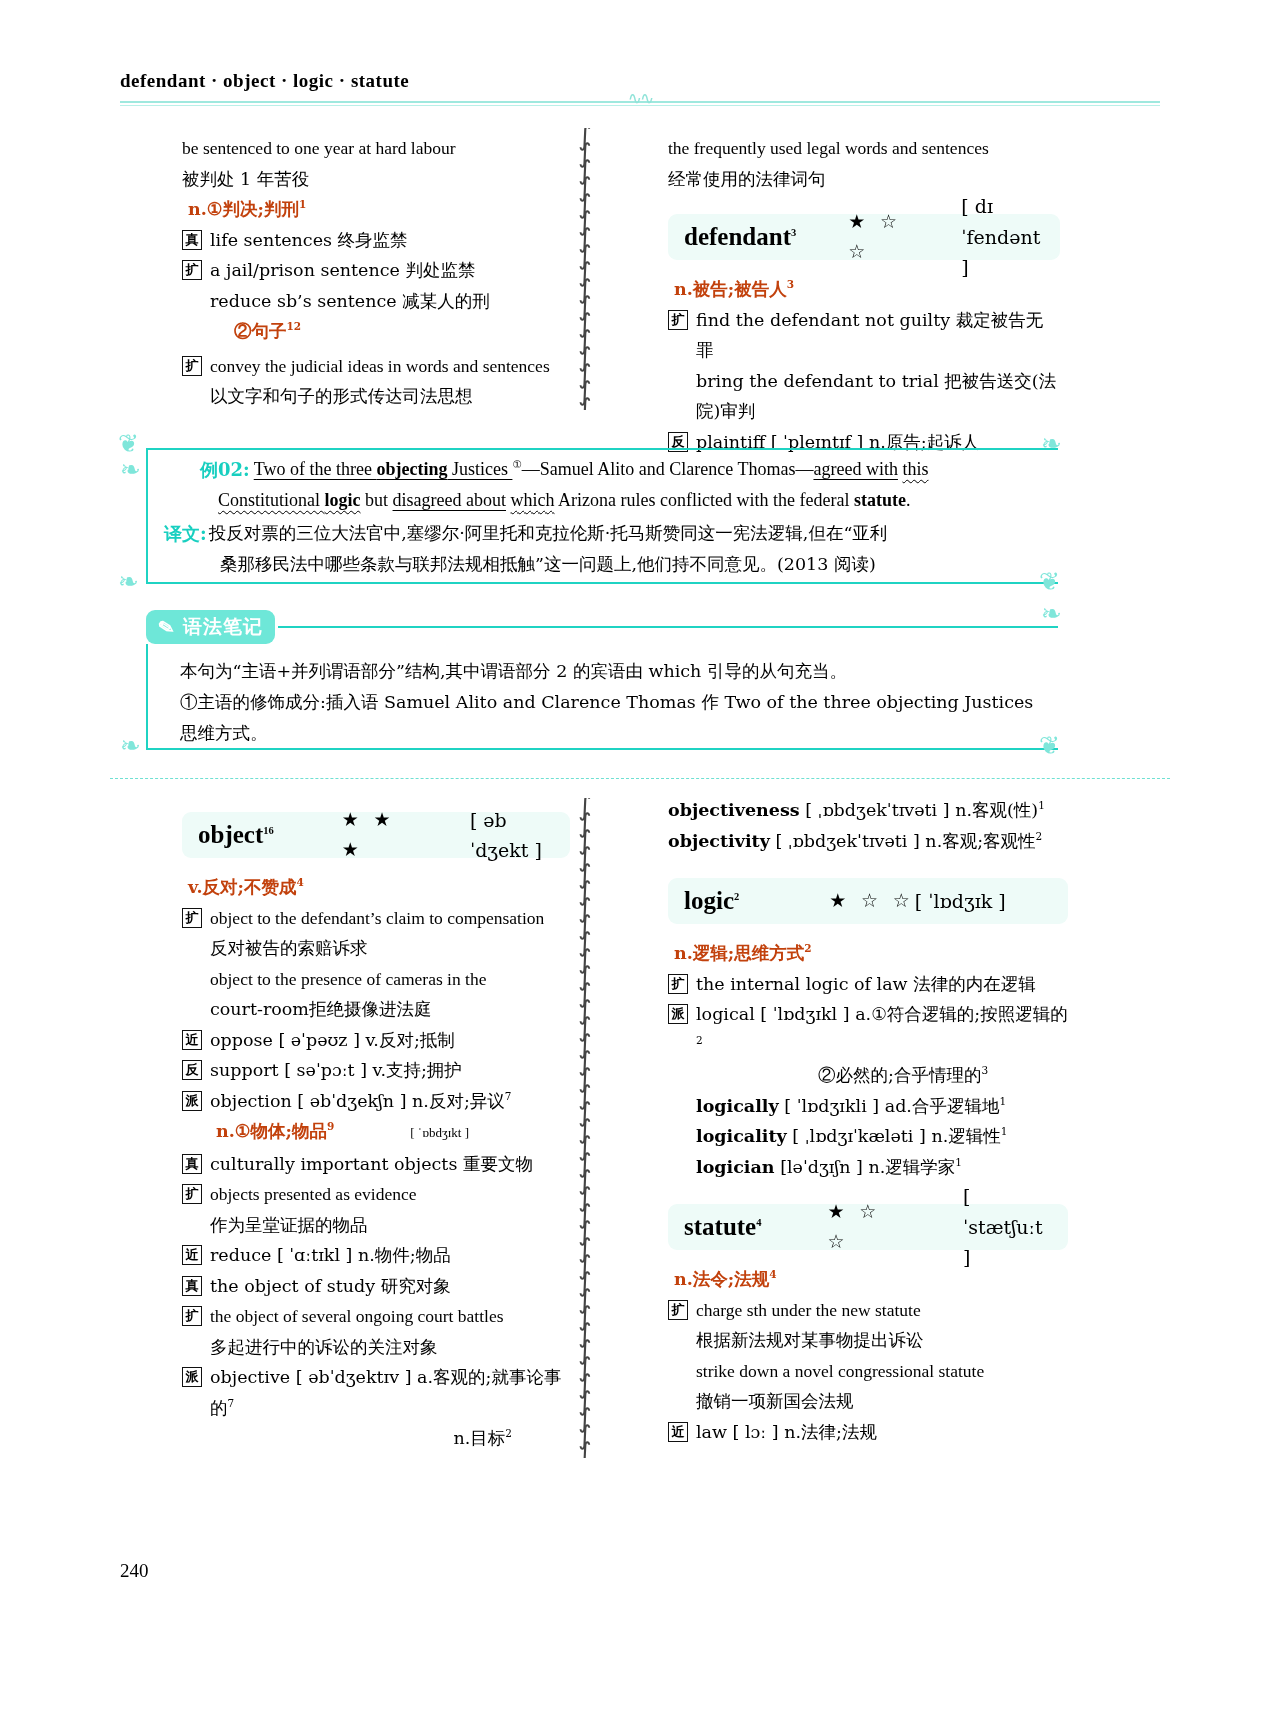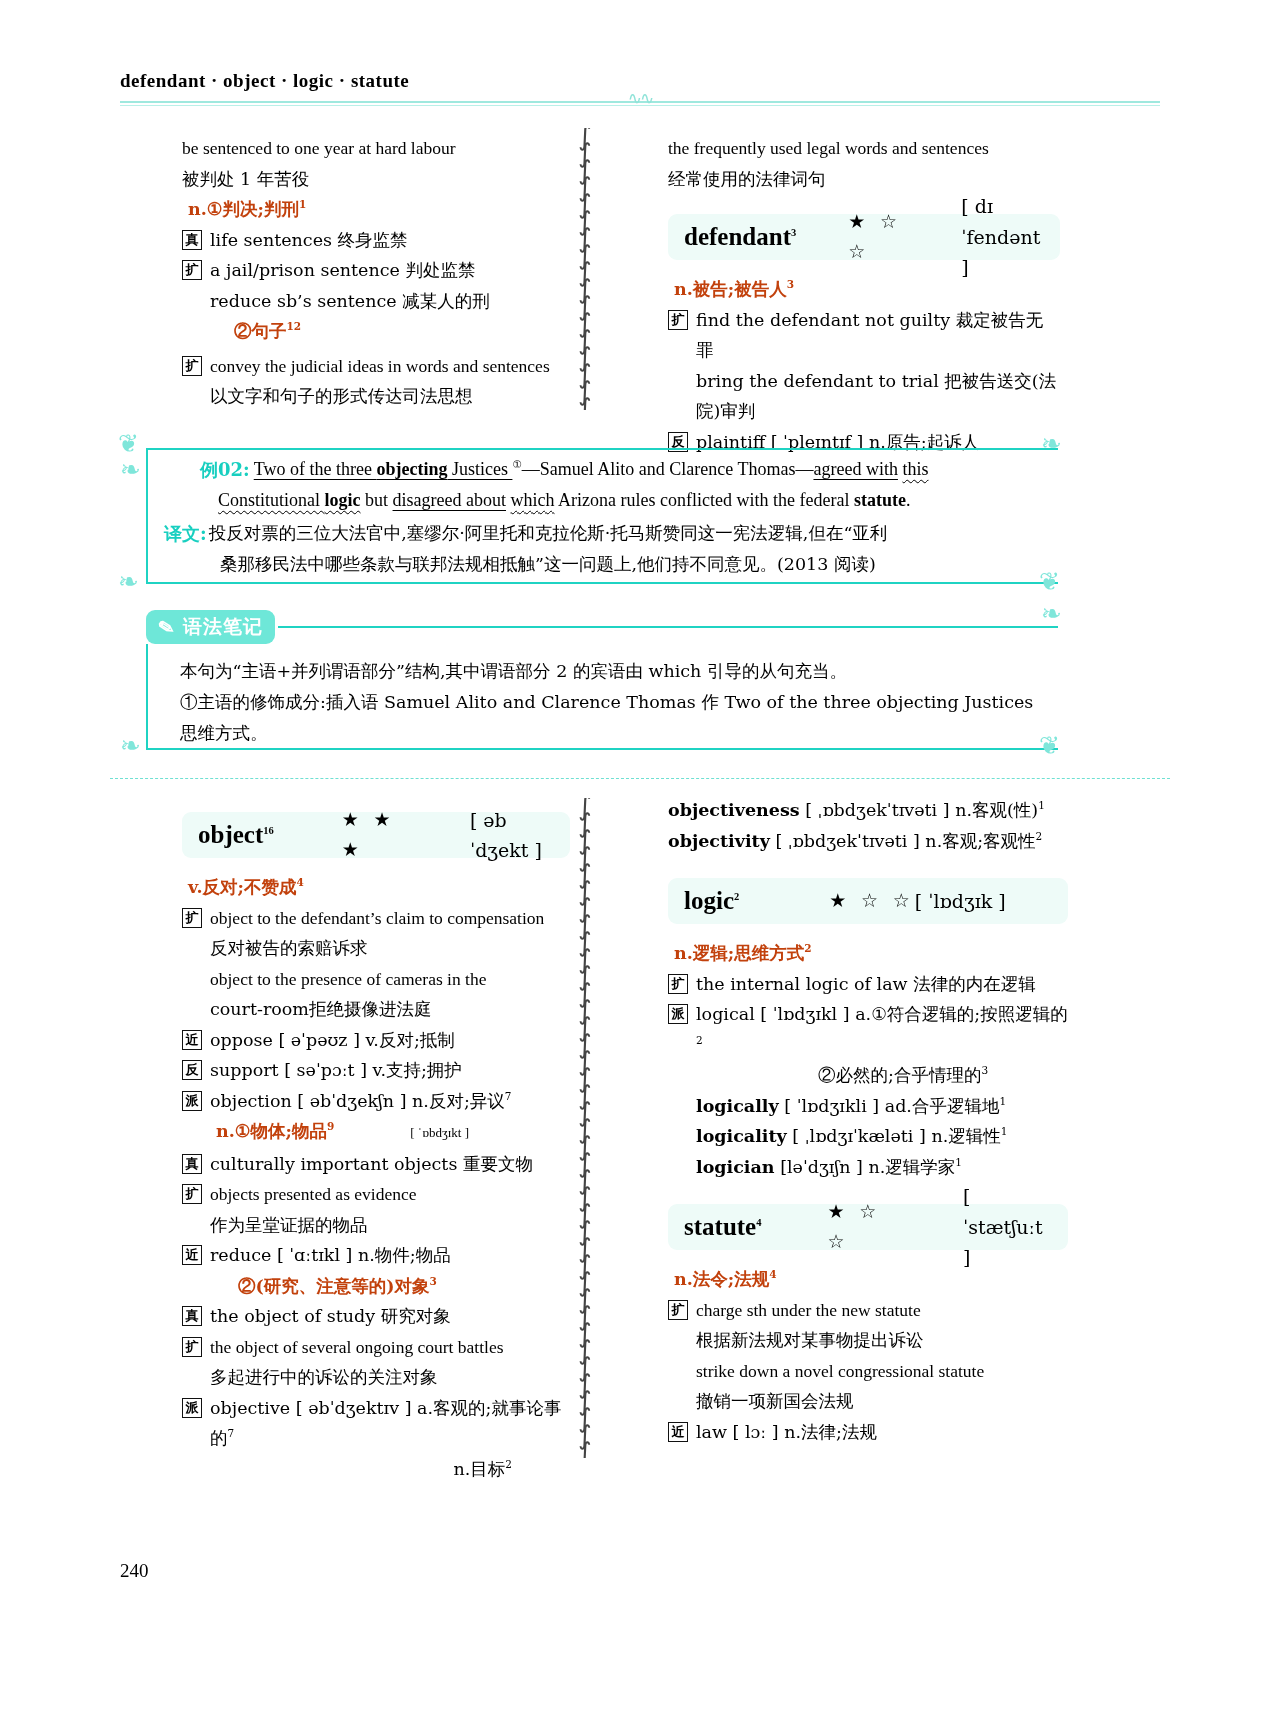--- a/index.html
+++ b/index.html
@@ -257,23 +257,20 @@
     <div class="row">
       <span class="tag">扩</span>
       <span class="rowtxt">objects presented as evidence</span>
     </div>
     <div class="indent cn">作为呈堂证据的物品</div>
     <div class="row">
       <span class="tag">近</span>
       <span class="rowtxt cn">reduce [ ˈɑːtɪkl ] n.物件;物品</span>
     </div>
 
-    <div class="tealtxt cn" style="padding-left:56px;">
-      <span>②(研究、注意等的)对象</span><span class="sup">3</span>
-    </div>
 
     <div class="row">
       <span class="tag">真</span>
       <span class="rowtxt cn">the object of study 研究对象</span>
     </div>
     <div class="row">
       <span class="tag">扩</span>
       <span class="rowtxt">the object of several ongoing court battles</span>
     </div>
     <div class="indent cn">多起进行中的诉讼的关注对象</div>

